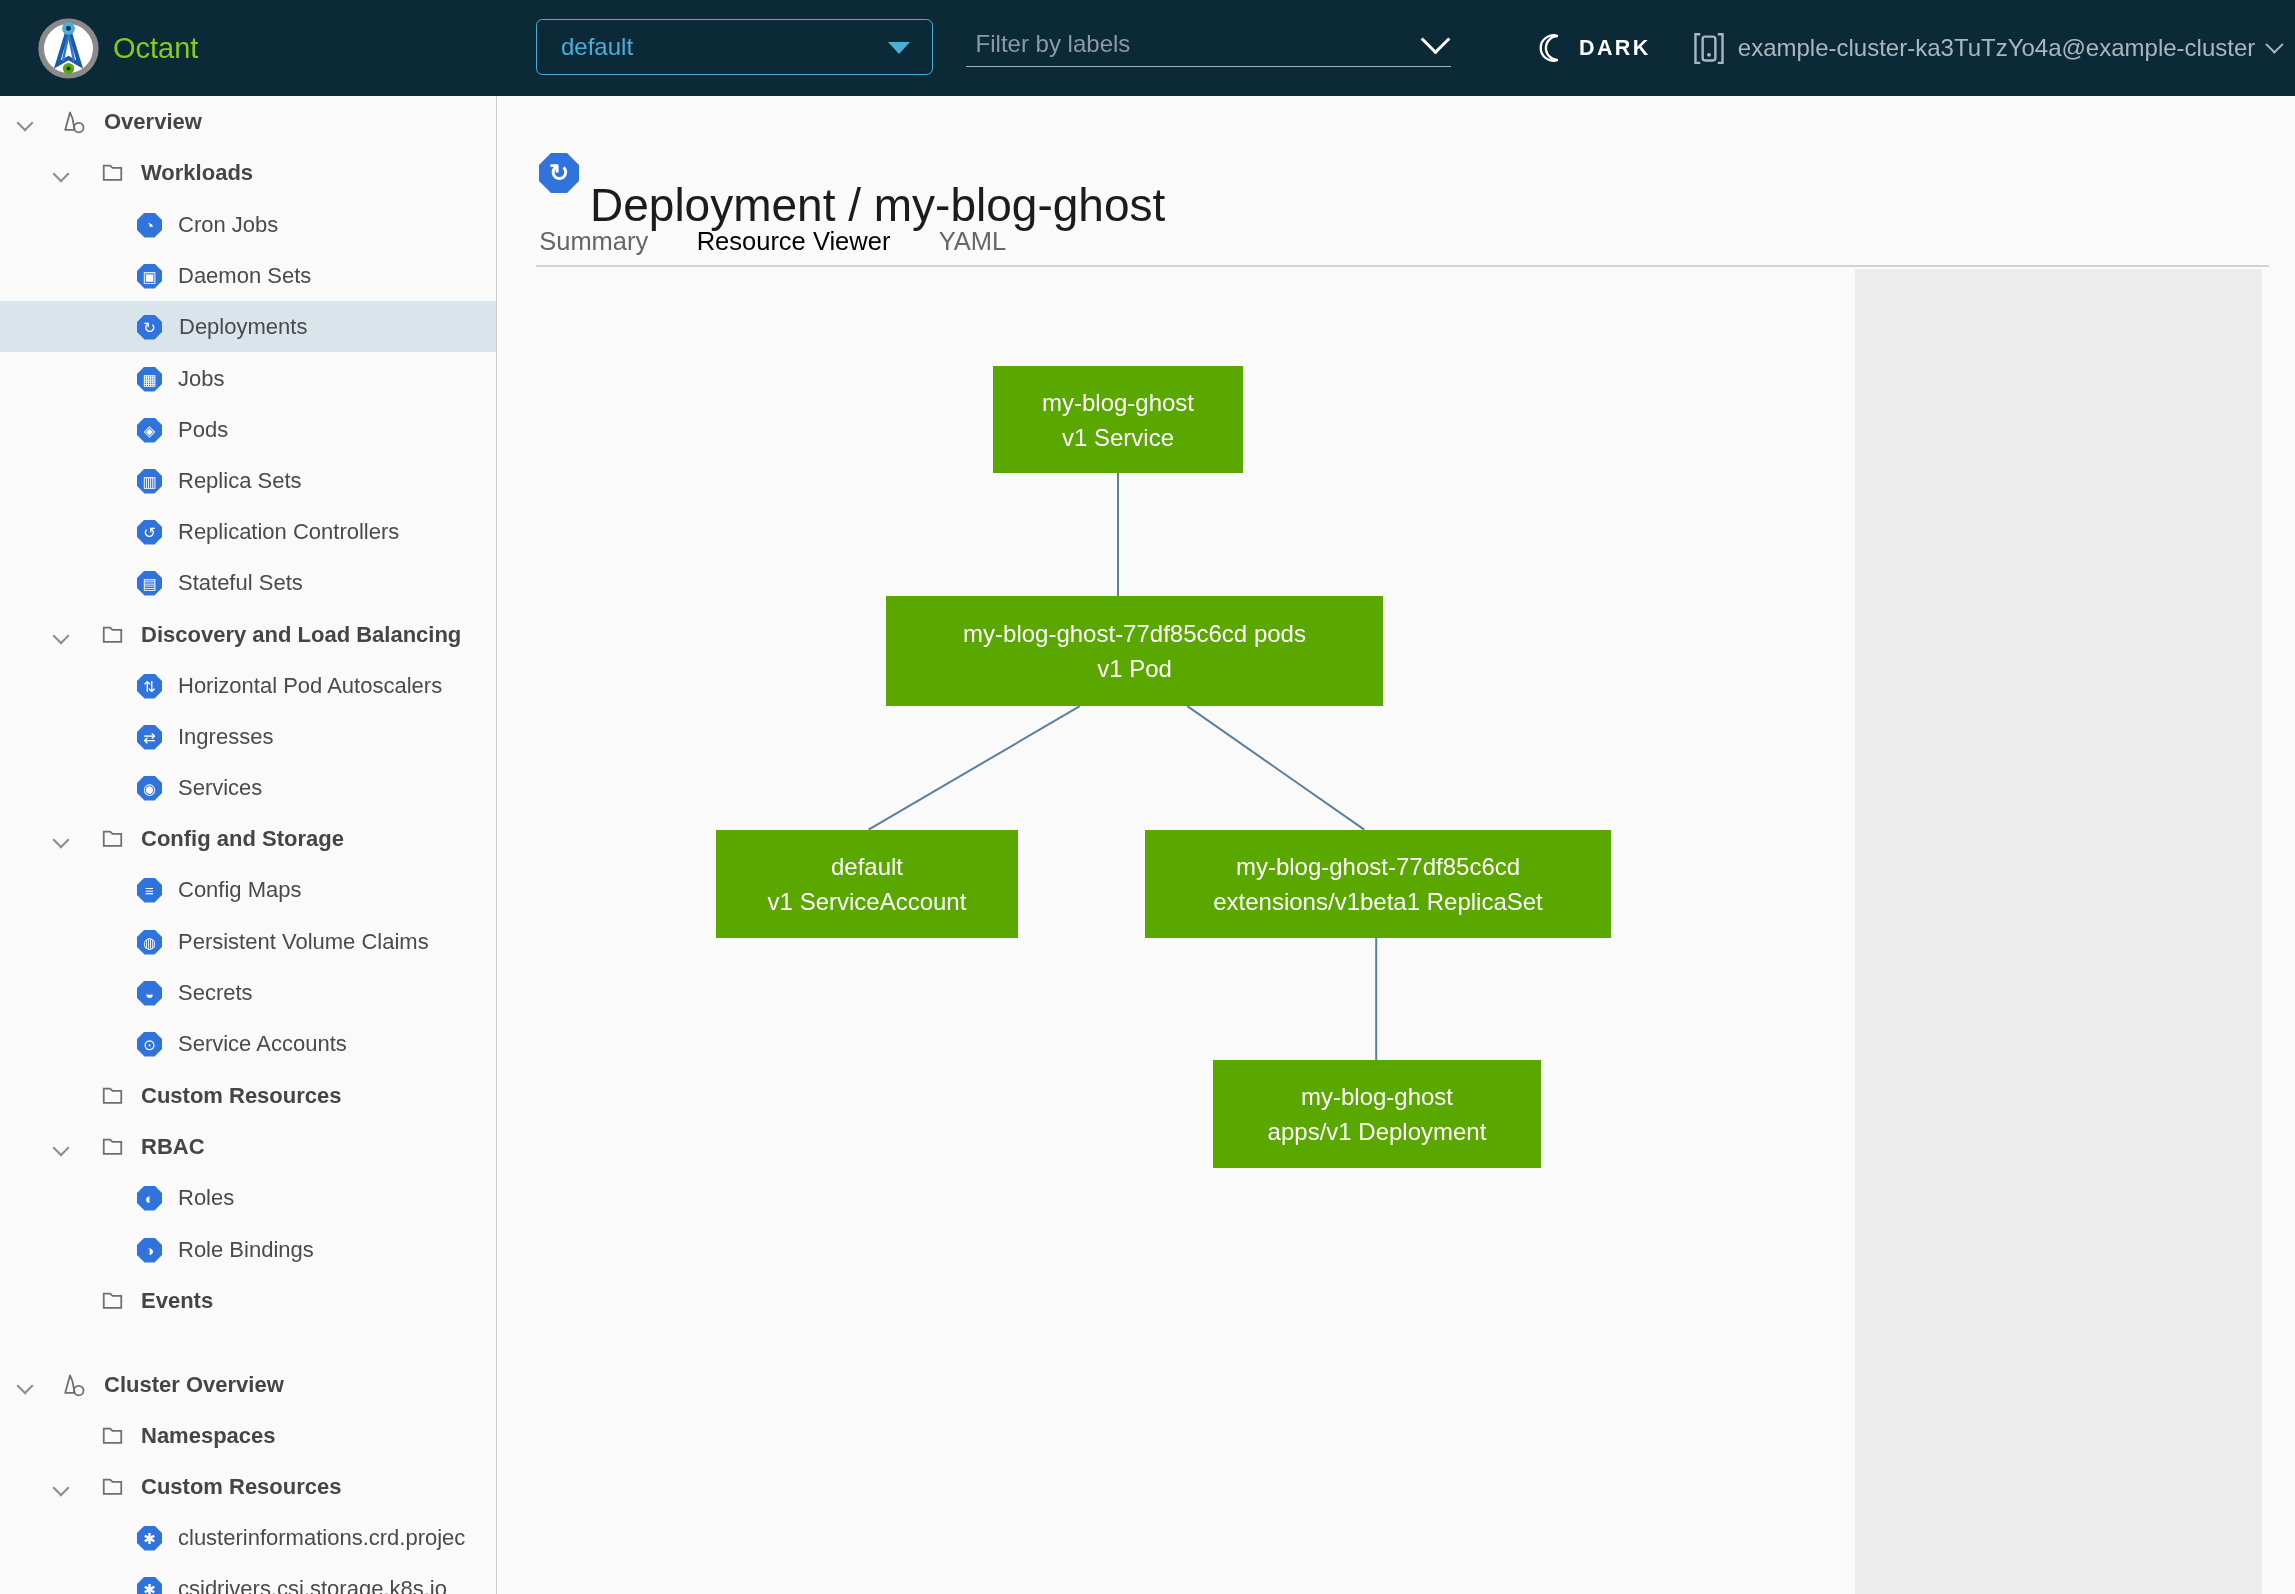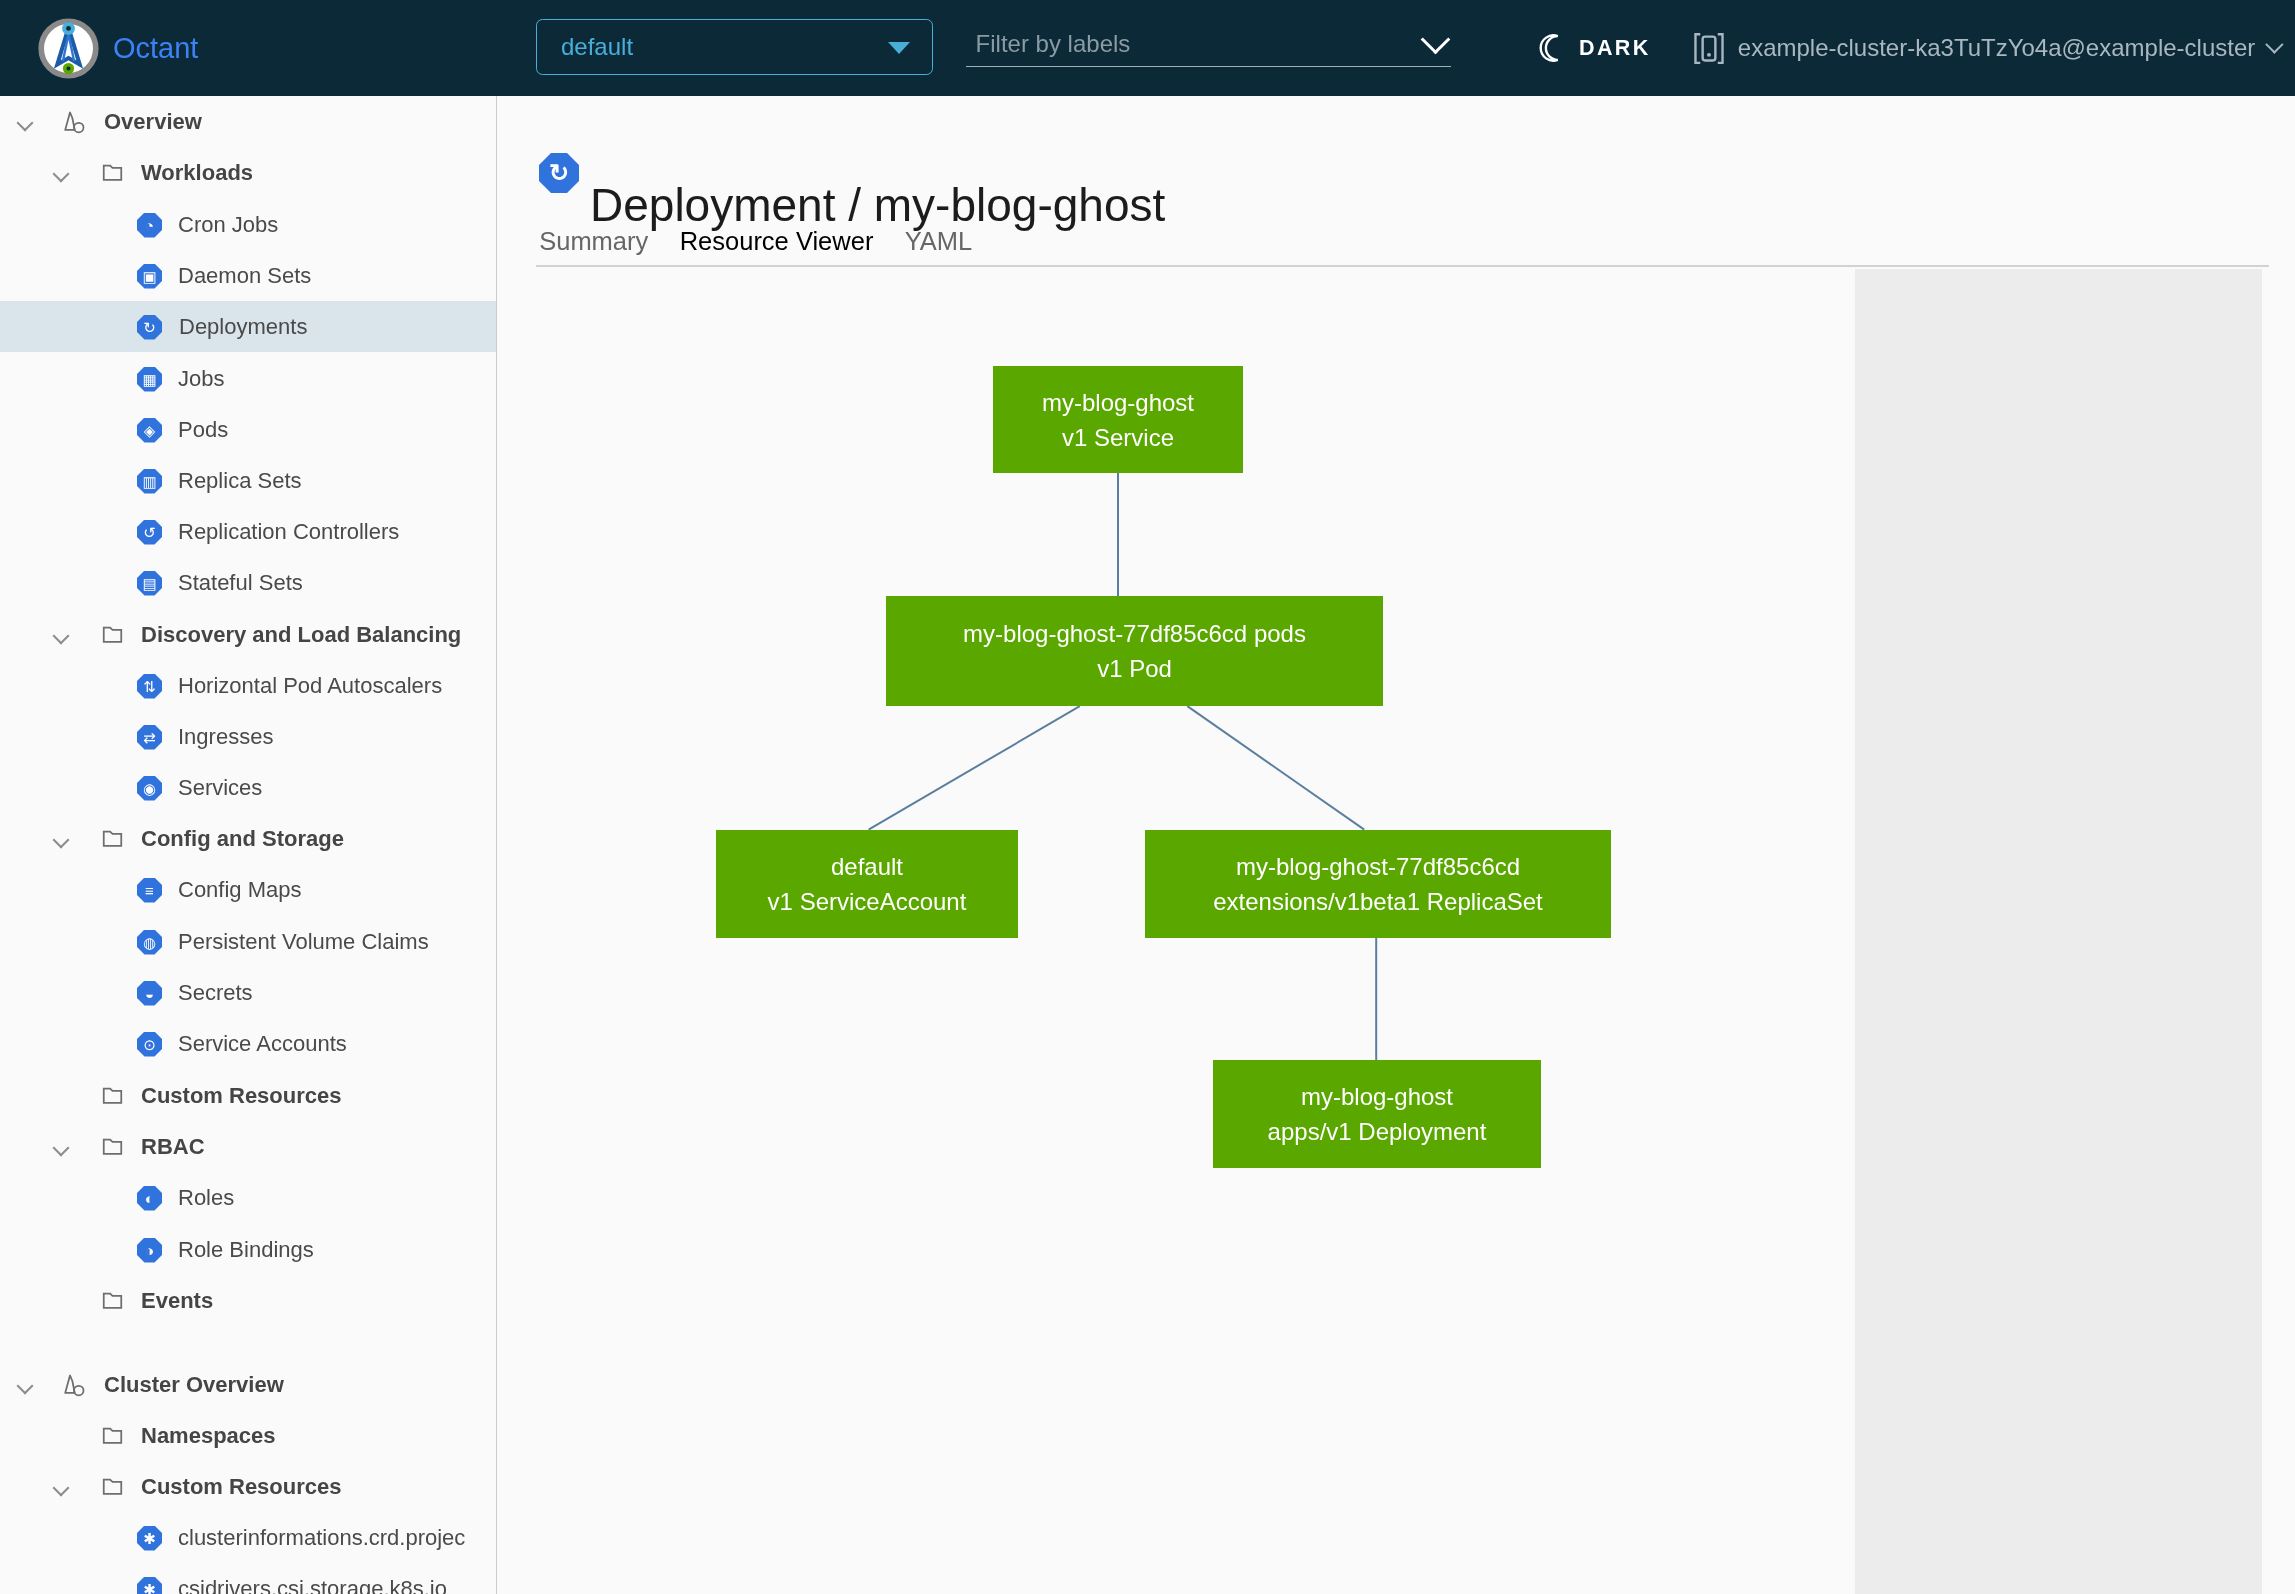--- a/index.html
+++ b/index.html
@@ -1,21 +1,21 @@
 <!DOCTYPE html>
 <html style="font-size:12.8px"><head>
 <meta charset="utf-8">
 <style>
   html,body{margin:0;padding:0;width:2295px;height:1594px;overflow:hidden;
     font-family:"Liberation Sans", sans-serif; background:#fafafa;}
   *{box-sizing:border-box;}
   
   .header{position:absolute;left:0;top:0;width:2295px;height:96px;background:#0c2938;z-index:50;}
   .logo-wrap{position:absolute;left:38px;top:17.5px;width:61px;height:61px;}
-  .app-title{position:absolute;left:113px;top:0;height:96px;line-height:96px;color:#3b82f6;font-size:29px;font-weight:400;}
+  .app-title{position:absolute;left:113px;top:0;height:96px;line-height:96px;color:#84cc16;font-size:29px;font-weight:400;}
   .ns-select{position:absolute;left:536px;top:19px;width:397px;height:56px;border:1.6px solid #49afd9;border-radius:6.4px;color:#49afd9;font-size:24px;line-height:53px;padding-left:24px;cursor:pointer;}
   .ns-caret{position:absolute;right:22px;top:21.5px;width:0;height:0;border-left:11px solid transparent;border-right:11px solid transparent;border-top:12.8px solid #49afd9;}
   .filter-wrap{position:absolute;left:966px;top:21px;width:485px;height:46px;border-bottom:1.6px solid #9fb0b9;}
   .filter-input{width:100%;height:100%;background:transparent;border:none;outline:none;color:#dfe7ea;font-size:24px;padding:0 48px 0 9.6px;}
   .filter-input::placeholder{color:#8b9aa3;opacity:1;}
   .filter-caret{position:absolute;right:4.8px;top:8px;width:21px;height:21px;border-right:3.2px solid #fff;border-bottom:3.2px solid #fff;transform:rotate(45deg);}
   .theme-toggle{position:absolute;left:1538px;top:0;height:96px;display:flex;align-items:center;gap:11px;color:#fff;cursor:pointer;}
   .theme-label{font-size:21.5px;font-weight:700;letter-spacing:2.4px;}
   .cluster-chip{position:absolute;left:1693px;top:0;height:96px;display:flex;align-items:center;gap:12.8px;color:#a9b7bf;cursor:pointer;}
   .cluster-name{font-size:24px;}
@@ -29,21 +29,21 @@
   .chev{position:absolute;top:21px;width:12px;height:12px;border-right:2.4px solid #8c8c8c;border-bottom:2.4px solid #8c8c8c;transform:rotate(45deg);}
   .octa{position:absolute;top:13.5px;width:25px;height:25px;background:#3173dc;color:#fff;
     clip-path:polygon(30% 0,70% 0,100% 30%,100% 70%,70% 100%,30% 100%,0 70%,0 30%);
     display:flex;align-items:center;justify-content:center;font-size:15px;line-height:1;}
   .mini-svg{position:absolute;}
   
   .main-title{position:absolute;left:590px;top:147px;font-size:46px;color:#1c1c1c;font-weight:400;}
   .title-icon{position:absolute;left:539px;top:153px;width:40px;height:40px;background:#3173dc;color:#fff;
     clip-path:polygon(30% 0,70% 0,100% 30%,100% 70%,70% 100%,30% 100%,0 70%,0 30%);
     display:flex;align-items:center;justify-content:center;font-size:24px;font-weight:700;}
-  .tabs{position:absolute;left:536px;top:222px;height:45px;display:flex;gap:25px;}
+  .tabs{position:absolute;left:536px;top:222px;height:45px;display:flex;gap:42px;}
   .tab{font-size:25.5px;color:#666;line-height:38px;cursor:pointer;position:relative;padding:0 3.2px;}
   .tab.active{color:#000;}
   .tab.active:after{content:"";position:absolute;left:-4.8px;right:-4.8px;bottom:-6.4px;height:5.6px;background:#0e79b2;}
   .tab-divider{position:absolute;left:536px;top:265px;width:1733px;height:1.6px;background:#d2d2d2;}
   .graph-area{position:absolute;left:499px;top:268px;width:1797px;height:1326px;background:#fafafa;}
   .side-panel{position:absolute;left:1855px;top:269px;width:407px;height:1325px;background:#ececec;}
   .edges-svg{position:absolute;left:0;top:0;width:2295px;height:1594px;pointer-events:none;z-index:5;}
   .gnode{position:absolute;background:#5aa700;color:#fff;display:flex;flex-direction:column;align-items:center;justify-content:center;font-size:24px;line-height:35px;text-align:center;cursor:pointer;z-index:6;}
 </style>
 </head>

